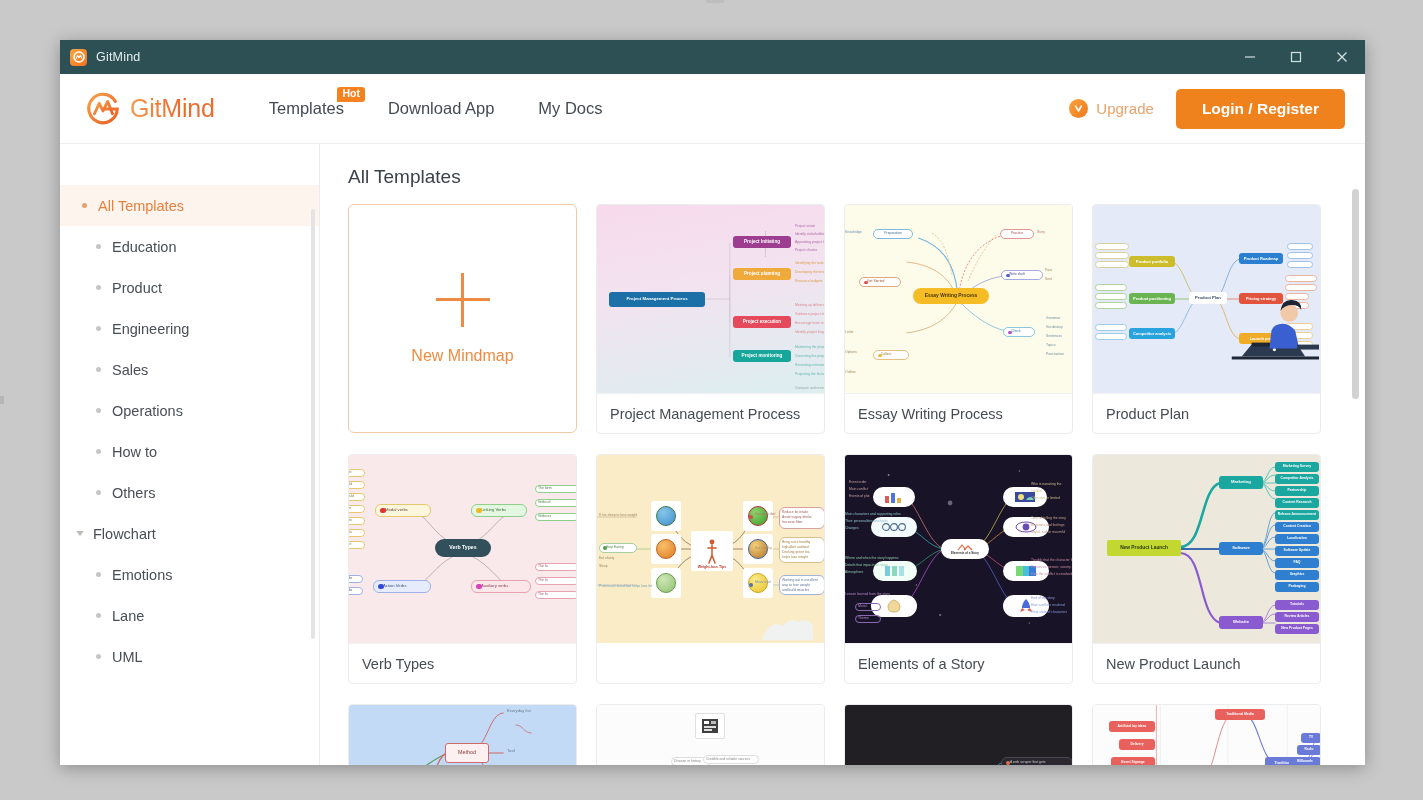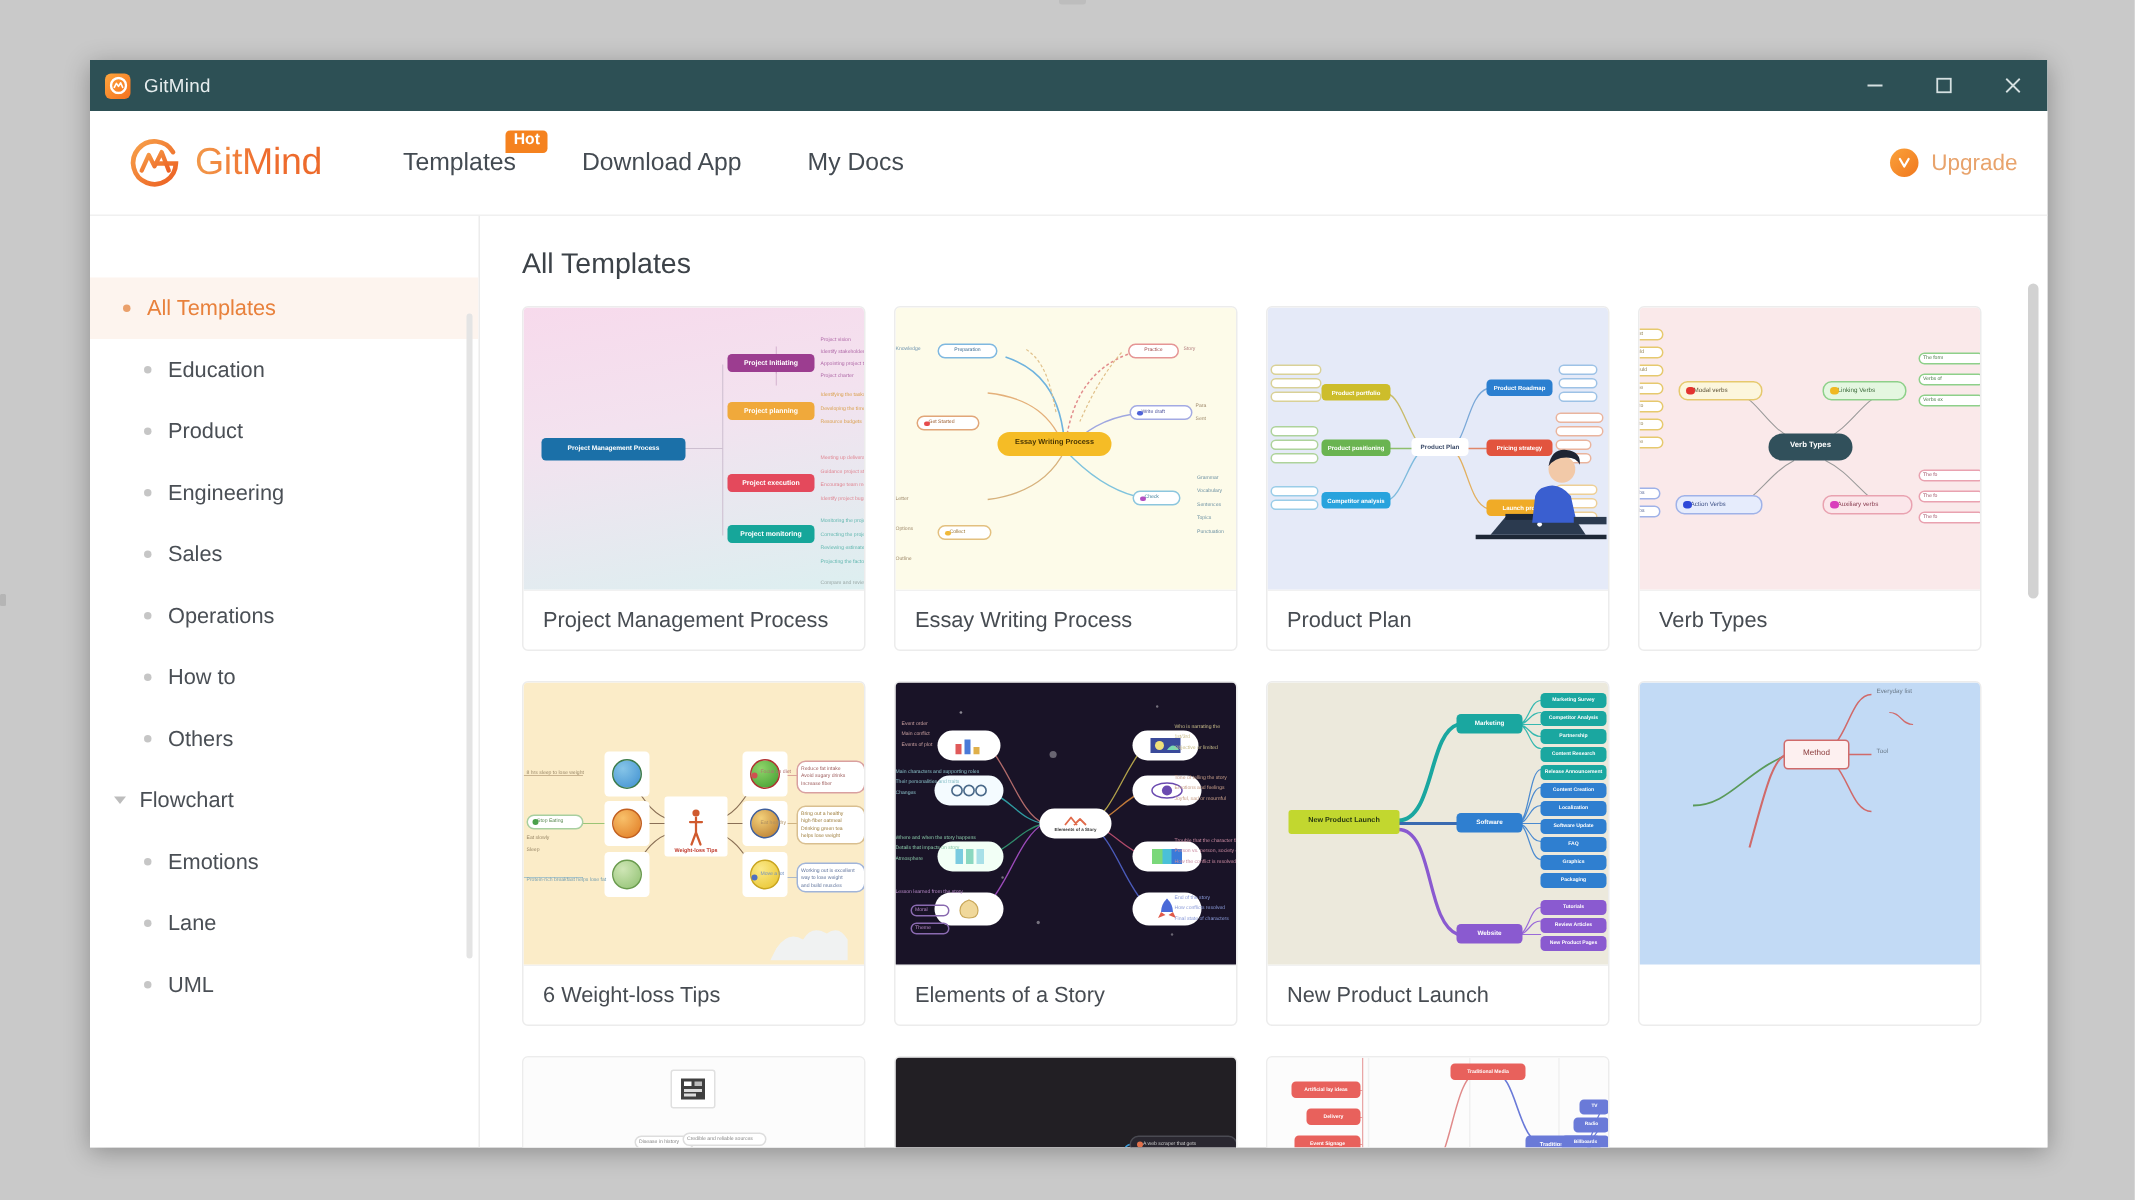--- a/index.html
+++ b/index.html
@@ -249,20 +249,21 @@
     </div>
     <div class="nav-right">
       <div class="upgrade">
         <span class="upgrade-icon">
           <svg width="11" height="11" viewBox="0 0 11 11">
             <path d="M2.6 3 L5.5 8 L8.4 3" fill="none" stroke="#fff" stroke-width="1.5" stroke-linecap="round" stroke-linejoin="round"></path>
           </svg>
         </span>
         <span class="upgrade-label">Upgrade</span>
       </div>
+      <div class="login-btn">Login / Register</div>
     </div>
   </div>
 
   <div id="content">
 
     <div id="sidebar">
 
       <div class="nav-tree">
         <div class="tree-row active">
           <span class="bullet"></span>
@@ -314,20 +315,24 @@
         </div>
       </div>
       <div id="sidebar-scroll"></div>
     </div>
 
     <div id="main">
       <div id="main-title">All Templates</div>
 
       <div class="grid">
 
+        <div class="card new-card">
+          <div class="plus-sign"></div>
+          <div class="new-label">New Mindmap</div>
+        </div>
 
         <div class="card">
           <div class="card-thumb" style="background:linear-gradient(170deg,#f7daec 0%,#f3e2ef 40%,#dceff0 100%);">
             <div class="tn">
               <svg class="wires" viewBox="0 0 229 188" preserveAspectRatio="none">
                 <path d="M134 94 L134 38 M134 94 L134 70 M134 94 L134 118 M134 94 L134 152 M108 94 L134 94" stroke="#cdbfd0" stroke-width=".7" fill="none"></path>
                 <path d="M170 38 l0 -12 M170 38 l0 -4 M170 38 l0 6 M170 38 l0 14" stroke="#c9a3c4" stroke-width=".5" fill="none"></path>
               </svg>
               <div class="node" style="left:12px;top:87px;width:96px;height:15px;background:#1b70a8;font-size:4.4px;">Project Management Process</div>
               <div class="node" style="left:136px;top:31px;width:58px;height:12px;background:#9c3d90;">Project Initiating</div>
@@ -542,21 +547,20 @@
               <div class="lbox" style="left:182px;top:82px;width:46px;height:26px;border-color:#d9bf90;color:#a08040;align-items:flex-start;padding-top:2px;line-height:1.5;">Bring out a healthy<br>high-fiber oatmeal<br>Drinking green tea<br>helps lose weight</div>
               <div class="leaf" style="left:158px;top:92px;color:#b09060;">Eat healthy</div>
               <div class="lbox" style="left:182px;top:120px;width:46px;height:20px;border-color:#a0b4d9;color:#60749c;align-items:flex-start;padding-top:2px;line-height:1.5;">Working out is excellent<br>way to lose weight<br>and build muscles</div>
               <div class="dot" style="left:152px;top:128px;width:4px;height:4px;background:#5070c0;"></div>
               <div class="leaf" style="left:158px;top:126px;color:#7090c0;">Move a lot</div>
               <svg viewBox="0 0 229 188" style="position:absolute;inset:0;width:100%;height:100%;">
                 <path d="M170 178 q8 -12 18 -6 q6 -10 16 -4 q8 -6 14 4 l0 14 l-52 0 Z" fill="#eef3f6" opacity=".9"></path>
               </svg>
             </div>
           </div>
-          <div class="card-label">6 Weight-loss Tips</div>
         </div>
 
         <div class="card">
           <div class="card-thumb" style="background:#191327;">
             <div class="tn">
               <svg class="wires" viewBox="0 0 229 188" preserveAspectRatio="none">
                 <circle cx="44" cy="20" r=".9" fill="#fff" opacity=".5"></circle>
                 <circle cx="176" cy="16" r=".8" fill="#fff" opacity=".4"></circle>
                 <circle cx="106" cy="48" r="2.4" fill="#fff" opacity=".35"></circle>
                 <circle cx="72" cy="130" r=".8" fill="#fff" opacity=".4"></circle>

